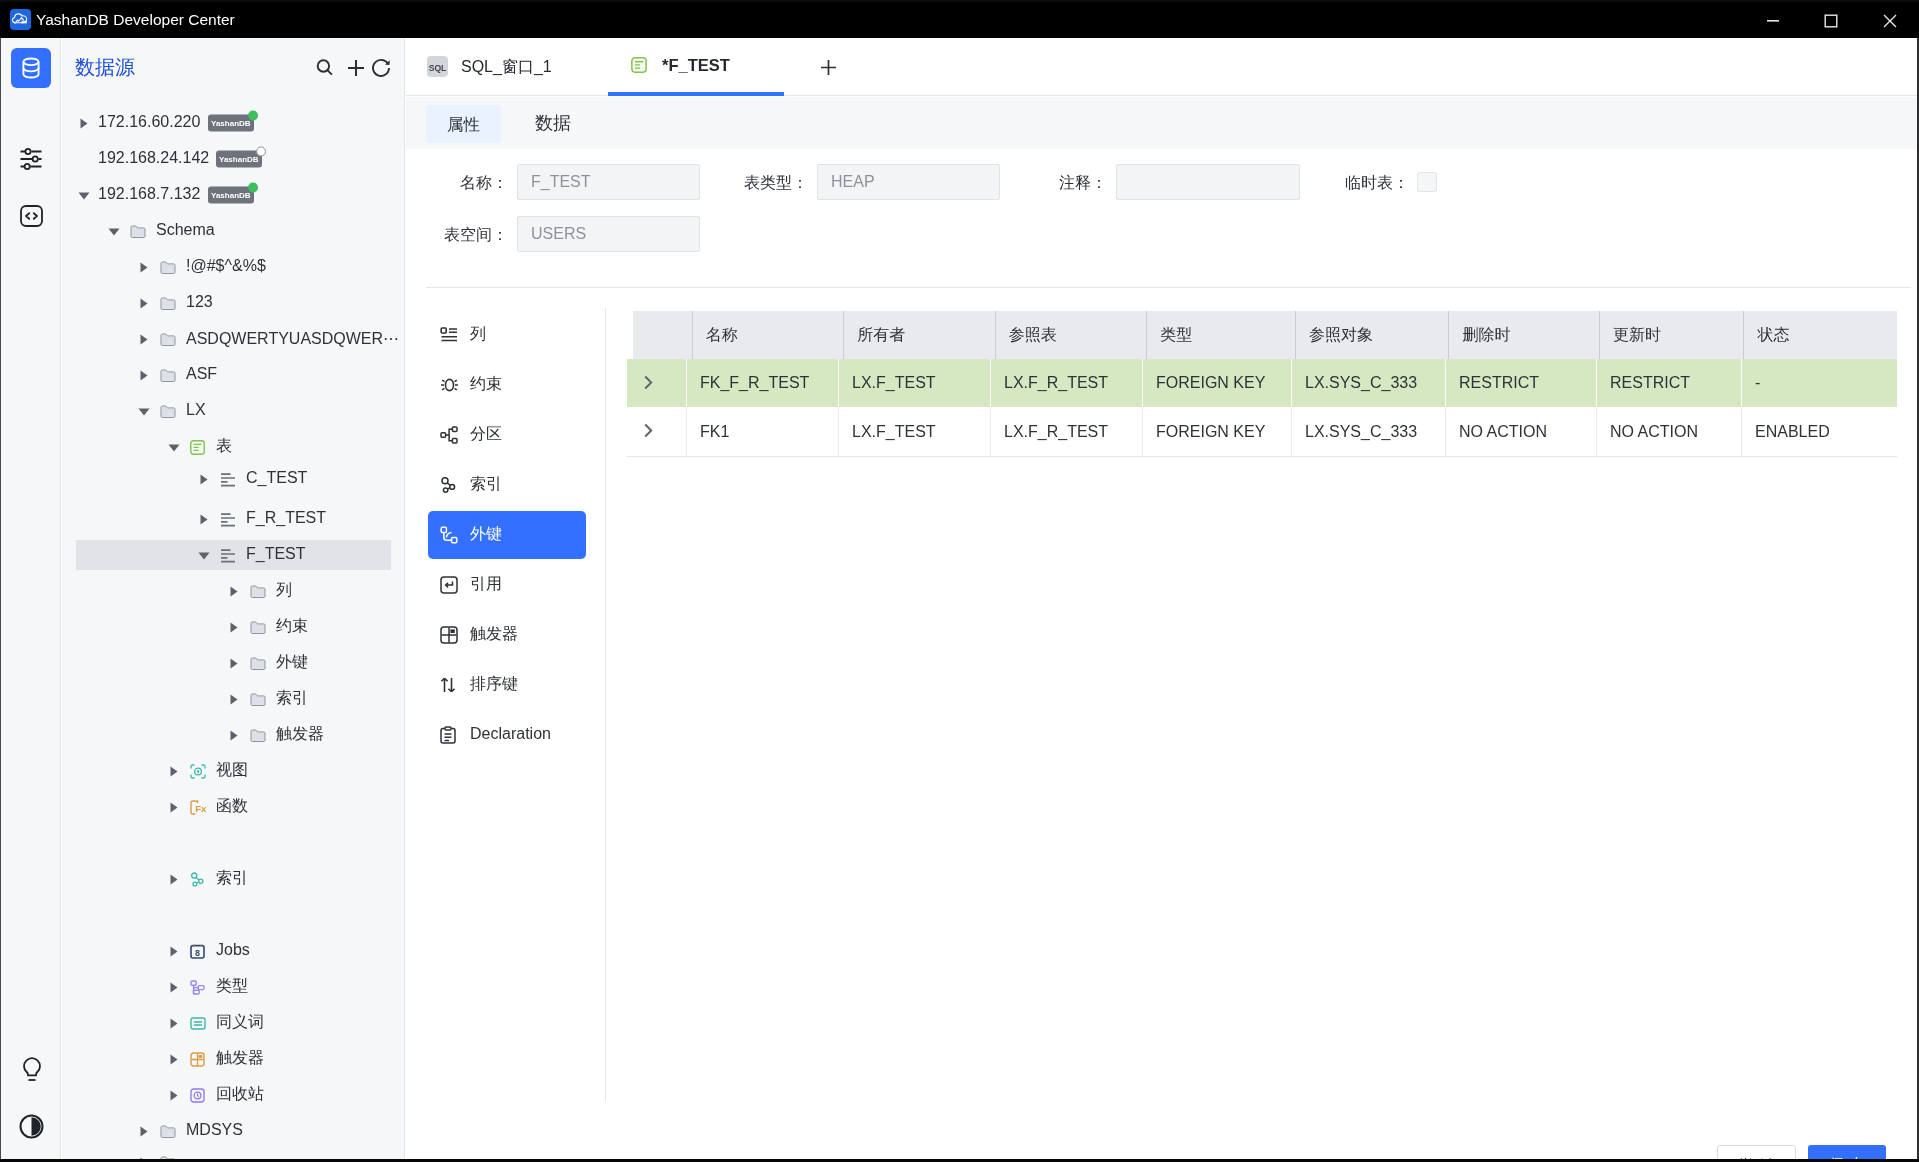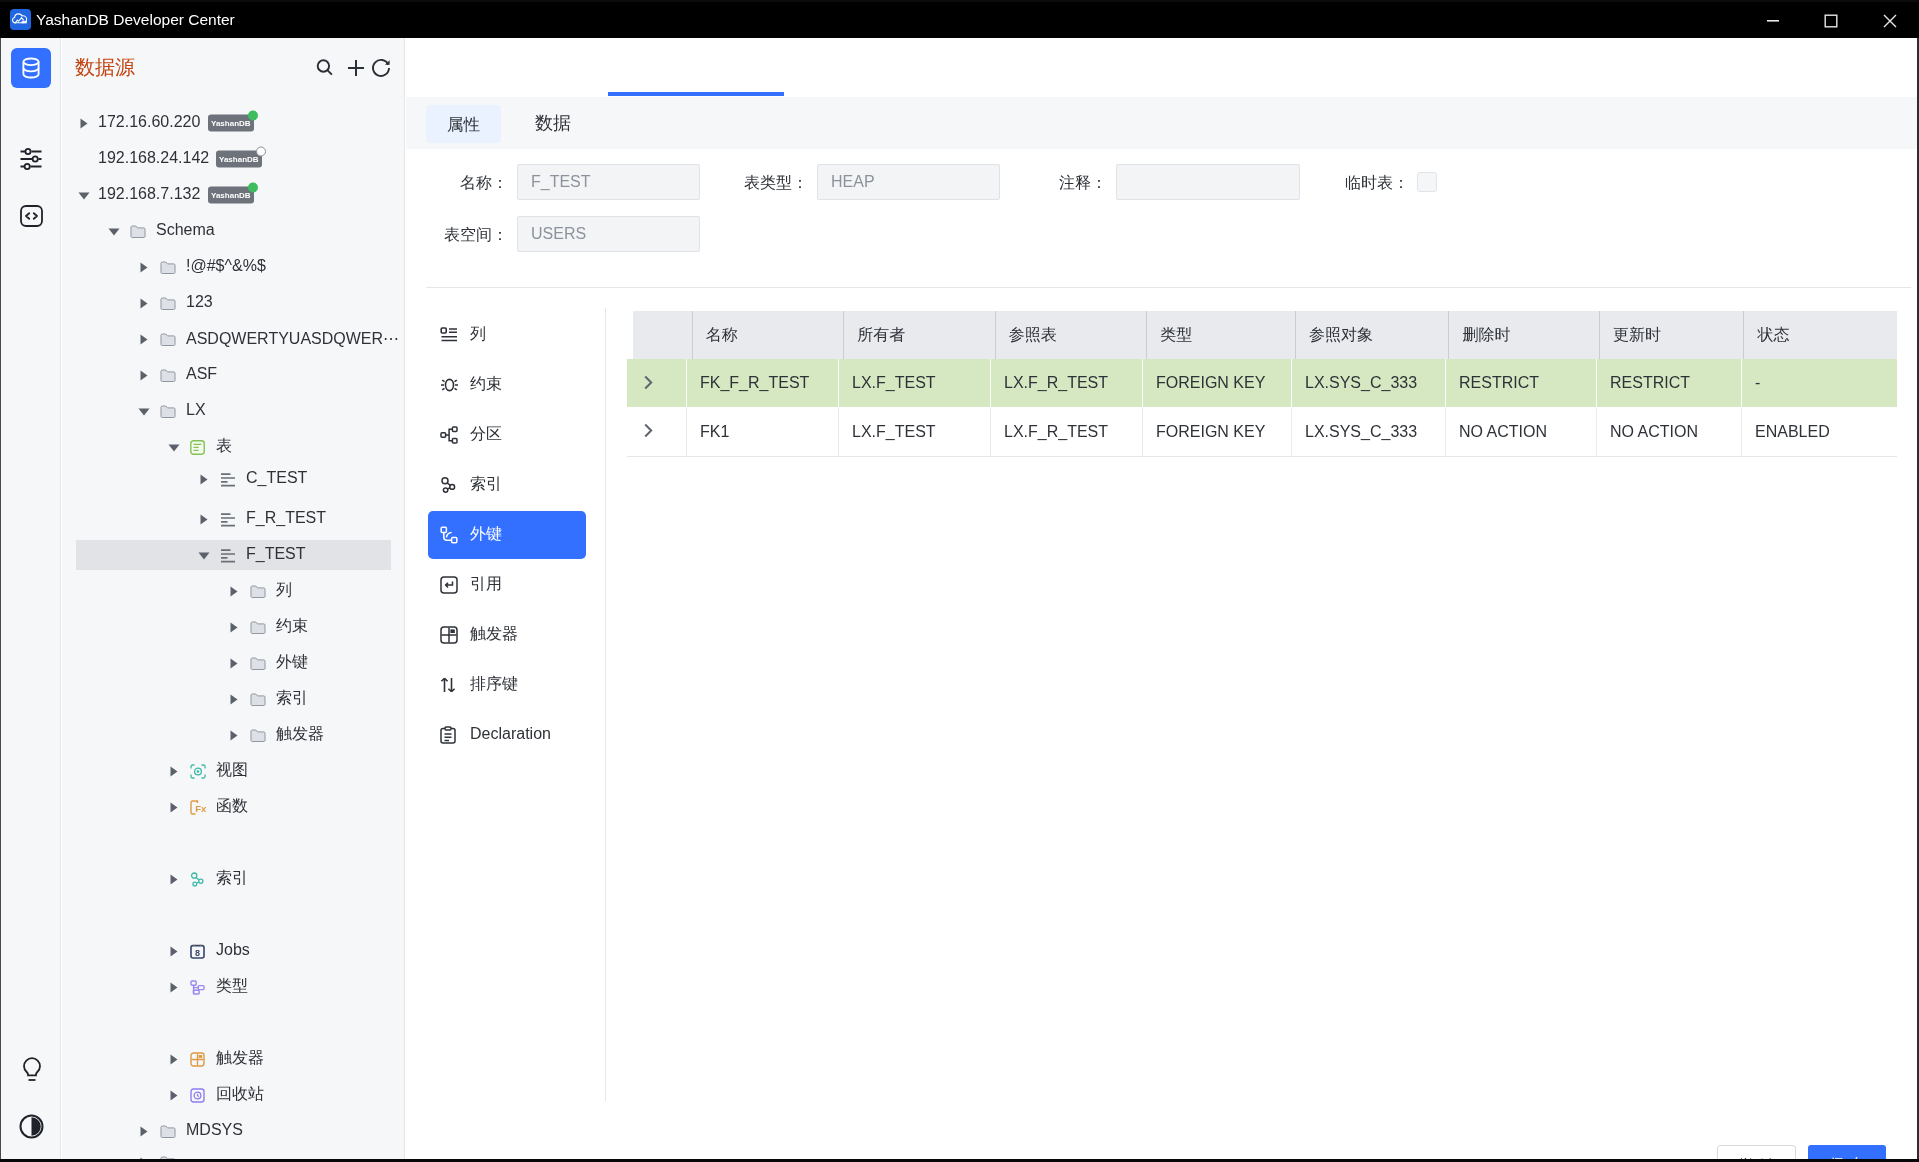--- a/index.html
+++ b/index.html
@@ -10,21 +10,21 @@
   .topstrip { position:absolute; left:0; top:0; width:1919px; height:2px; background:#0b0b0b; }
   .titlebar { position:absolute; left:0; top:2px; width:1919px; height:36px; background:#000; }
   .title-text { position:absolute; left:36px; top:0; height:36px; line-height:36px; color:#fff; font-size:15.5px; }
   .appicon { position:absolute; left:10px; top:7px; }
   .winbtn { position:absolute; top:0; }
   
   .rail { position:absolute; left:1px; top:38px; width:60px; height:1121px; background:#f6f7f9; border-right:1px solid #e4e6ea; }
   .rail-active { position:absolute; left:10px; top:10px; width:40px; height:40px; background:#3370ff; border-radius:6px; }
   
   .sidebar { position:absolute; left:62px; top:38px; width:343px; height:1121px; background:#f6f7f9; border-right:1px solid #e4e6ea; overflow:hidden; }
-  .sb-title { position:absolute; left:13px; top:16px; font-size:20px; color:#c2410c; }
+  .sb-title { position:absolute; left:13px; top:16px; font-size:20px; color:#1d4ed8; }
   .tr { position:absolute; left:0; width:343px; height:36px; }
   .tr svg, .tr span.t, .tr span.badge { position:absolute; }
   .tr span.t { font-size:16px; color:#2e3238; white-space:nowrap; top:50%; transform:translateY(-54%); }
   .selrow { position:absolute; left:14px; top:502px; width:315px; height:30px; background:#e1e3e7; }
   .badge { background:#6d727b; color:#fff; font-size:8px; font-weight:bold; height:17px; line-height:17px; padding:0 3px; border-radius:3px; top:50%; transform:translateY(-50%); }
   .dot { position:absolute; right:-4px; top:-4px; width:10px; height:10px; border-radius:50%; }
   .dot.g { background:#3dbd5c; }
   .dot.w { background:#fff; border:1.5px solid #8a9099; width:10px; height:10px; }
   
   .main { position:absolute; left:406px; top:38px; width:1511px; height:1121px; background:#fff; }
@@ -334,20 +334,30 @@
       <svg style="left:128px;top:10.5px" width="15" height="15" viewBox="0 0 15 15">
         <g fill="none" stroke="#9b87f0" stroke-width="1.4">
           <rect x="1" y="1" width="5.2" height="4.2" rx="1"></rect>
           <rect x="8.2" y="5.6" width="5.8" height="4" rx="1"></rect>
           <rect x="3.4" y="10.2" width="5.8" height="3.8" rx="1"></rect>
           <path d="M3.6 5.2v7h-.2M3.6 7.6h4.6"></path>
         </g>
       </svg>
       <span class="t" style="left:154px">类型</span>
     </div>
+<div class="tr" style="top:967px">
+      <svg style="left:108px;top:12.5px" width="8" height="11" viewBox="0 0 8 11">
+        <path d="M0.5 0.5L7.5 5.5L0.5 10.5Z" fill="#5c626b"></path>
+      </svg>
+      <svg style="left:128px;top:11.5px" width="16" height="13" viewBox="0 0 16 13">
+        <rect x="1" y="1" width="14" height="11" rx="2" fill="none" stroke="#3cb8a6" stroke-width="1.4"></rect>
+        <path d="M4 5h8M4 8h8" stroke="#3cb8a6" stroke-width="1.4"></path>
+      </svg>
+      <span class="t" style="left:154px">同义词</span>
+    </div>
 <div class="tr" style="top:1003px">
       <svg style="left:108px;top:12.5px" width="8" height="11" viewBox="0 0 8 11">
         <path d="M0.5 0.5L7.5 5.5L0.5 10.5Z" fill="#5c626b"></path>
       </svg>
       <svg style="left:128px;top:10.5px" width="15" height="15" viewBox="0 0 15 15">
         <rect x="1" y="1" width="13" height="13" rx="2.4" fill="none" stroke="#de9a43" stroke-width="1.4"></rect>
         <path d="M1.5 7.5h12M7.5 1.5v12" stroke="#de9a43" stroke-width="1.3"></path>
         <rect x="8.6" y="3" width="3.6" height="3" fill="#de9a43"></rect>
       </svg>
       <span class="t" style="left:154px">触发器</span>
@@ -375,20 +385,35 @@
 <div class="tr" style="top:1106px">
       <svg style="left:78px;top:12.5px" width="8" height="11" viewBox="0 0 8 11">
         <path d="M0.5 0.5L7.5 5.5L0.5 10.5Z" fill="#5c626b"></path>
       </svg>
       <svg style="left:98px;top:11.5px" width="16" height="13" viewBox="0 0 16 13">
         <path d="M1 2.2C1 1.5 1.5 1 2.2 1h3.6l1.7 1.9h6.3c.7 0 1.2.5 1.2 1.2v7.2c0 .7-.5 1.2-1.2 1.2H2.2c-.7 0-1.2-.5-1.2-1.2z" fill="#dde0e6" stroke="#9097a1" stroke-width="1"></path>
       </svg>
     </div>
 </div>
 <div class="main" id="main">
+<div class="tabbar">
+      <svg class="abs" style="left:21px;top:18px" width="21" height="21" viewBox="0 0 21 21">
+        <rect width="21" height="21" rx="4" fill="#d2d5da"></rect>
+        <text x="10.5" y="14.5" text-anchor="middle" font-size="8.6" font-weight="bold" fill="#42474e" font-family="Liberation Sans">SQL</text>
+      </svg>
+      <span class="abs" style="left:55px;top:19px;font-size:16px;color:#24292f">SQL_窗口_1</span>
+      <svg class="abs" style="left:225px;top:19px" width="16" height="16" viewBox="0 0 15 15">
+        <rect x=".8" y=".8" width="13.4" height="13.4" rx="2.6" fill="#f3faee" stroke="#85c152" stroke-width="1.4"></rect>
+        <path d="M3.6 4.4h7.8M3.6 7.4h5M3.6 10.4h5" stroke="#85c152" stroke-width="1.3"></path>
+      </svg>
+      <span class="abs" style="left:256px;top:18px;font-size:16.5px;font-weight:bold;color:#24292f">*F_TEST</span>
+      <svg class="abs" style="left:414px;top:21px" width="17" height="17" viewBox="0 0 17 17">
+        <path d="M8.5 1v15M1 8.5h15" stroke="#2b2f36" stroke-width="1.7"></path>
+      </svg>
+    </div>
 <div class="underline"></div>
 <div class="subband">
       <div class="chip">属性</div>
       <span class="abs" style="left:129px;top:14px;font-size:18px;color:#2e3238">数据</span>
     </div>
 <div class="lbl" style="right:1409px;top:135px">名称：</div>
 <div class="inp" style="left:111px;top:126px;width:183px">F_TEST</div>
 <div class="lbl" style="right:1109px;top:135px">表类型：</div>
 <div class="inp" style="left:411px;top:126px;width:183px">HEAP</div>
 <div class="lbl" style="right:810px;top:135px">注释：</div>

